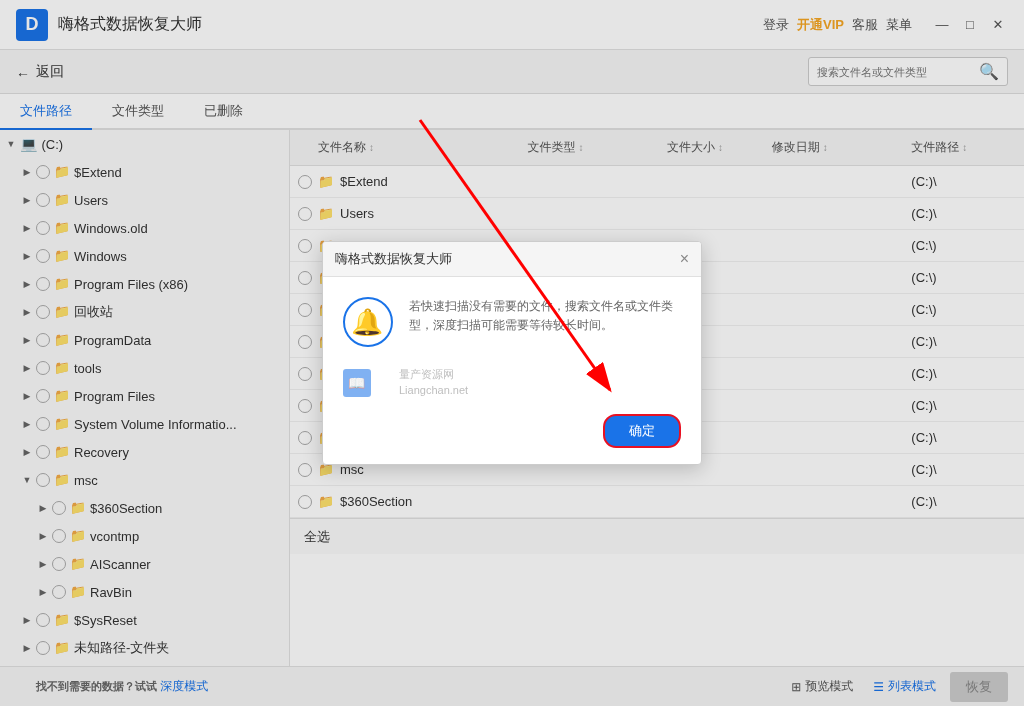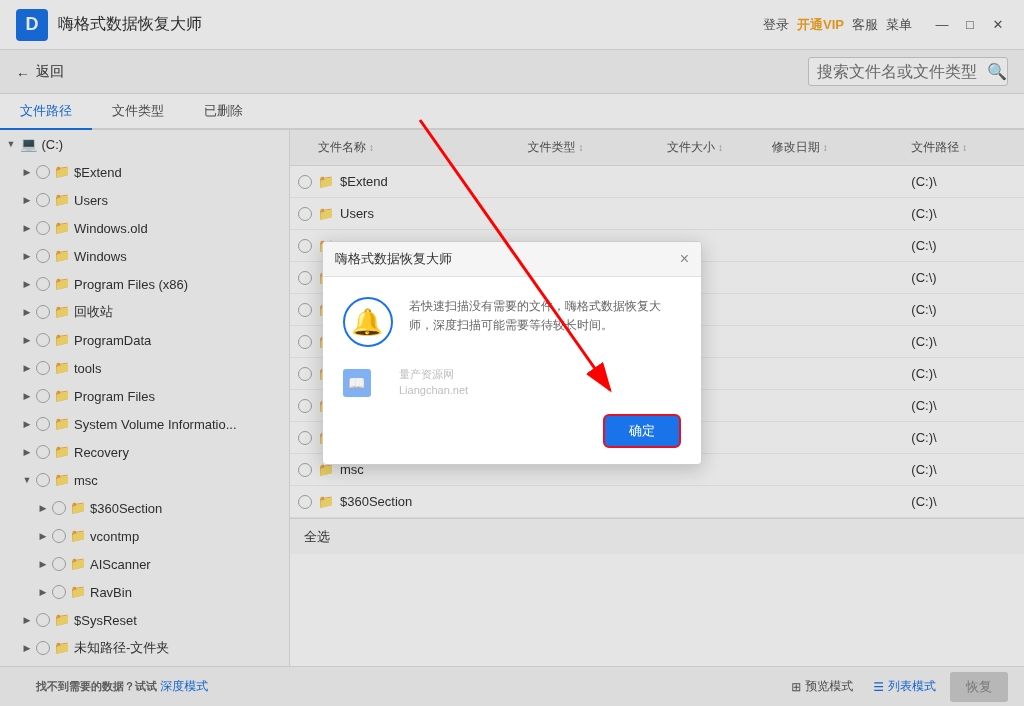--- a/index.html
+++ b/index.html
@@ -88,21 +88,21 @@
       align-items: center;
       border: 1px solid #ccc;
       background: white;
       padding: 4px 8px;
       border-radius: 3px;
       width: 200px;
     }
     .search-box input {
       border: none;
       outline: none;
-      font-size: 16px;
+      font-size: 11px;
       color: #999;
       width: 170px;
       background: transparent;
     }
 
     
     .tab-bar {
       background: #fff;
       height: 36px;
       display: flex;
@@ -377,21 +377,21 @@
       display: flex;
       justify-content: flex-end;
       align-items: center;
     }
     .dialog-confirm-btn {
       background: #1a73e8;
       color: white;
       border: none;
       padding: 6px 24px;
       font-size: 13px;
-      border-radius: 6px;
+      border-radius: 13px;
       cursor: pointer;
       border: 2px solid #e81123;
     }
 
     
     .annotation-arrow {
       position: absolute;
       pointer-events: none;
       z-index: 200;
     }
@@ -770,21 +770,21 @@
     <div class="dialog-title-bar">
       <span class="dialog-title-bar-text">嗨格式数据恢复大师</span>
       <span class="dialog-close">×</span>
     </div>
 
     <div class="dialog-body">
       <div class="dialog-icon">
         <span>🔔</span>
       </div>
       <div class="dialog-content">
-        <p>若快速扫描没有需要的文件，嗨格式数据恢复大师，深度扫描可能需要等待较长时间。</p>
+        <p>若快速扫描没有需要的文件，搜索文件名或文件类型，深度扫描可能需要等待较长时间。</p>
       </div>
     </div>
 
     <div style="display:flex;align-items:center;gap:6px;padding:4px 20px 8px 20px;opacity:0.55;">
       <div style="width:28px;height:28px;background:#1a73e8;border-radius:3px;display:flex;align-items:center;justify-content:center;color:white;font-size:14px;">📖</div>
       <div style="font-size:11px;color:#888;line-height:1.4;margin-left:22px;">
         <div>量产资源网</div>
         <div>Liangchan.net</div>
       </div>
     </div>

